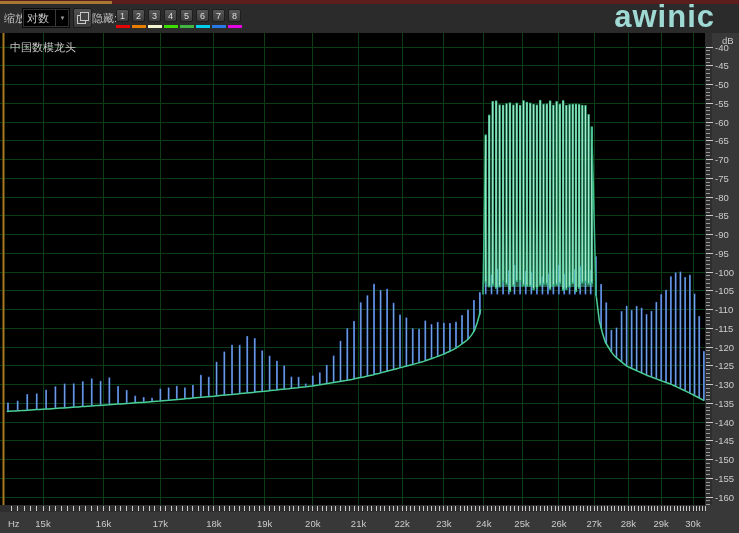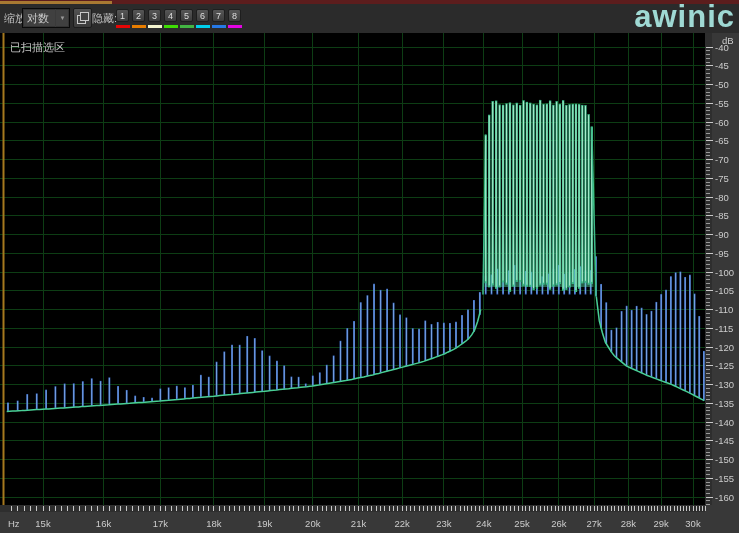--- a/index.html
+++ b/index.html
@@ -5,36 +5,36 @@
   html,body{margin:0;padding:0;background:#111;}
   .app{position:relative;width:739px;height:533px;background:#000;overflow:hidden;
        font-family:"Liberation Sans","DejaVu Sans",sans-serif;}
   
   .accent{position:absolute;top:0;left:0;width:739px;height:4px;background:#5c1d1d;}
   .accent .seg{position:absolute;top:1px;left:0;width:112px;height:3px;background:#a87932;}
   
   .toolbar{position:absolute;top:4px;left:0;width:739px;height:29px;background:#2b2b2b;
            border-bottom:1px solid #121212;}
   .tb-label{position:absolute;font-size:11px;color:#c0c0c0;top:7px;}
-  .dropdown{position:absolute;left:22px;top:4px;width:46px;height:18px;background:#404040;
+  .dropdown{position:absolute;left:22px;top:4px;width:46px;height:18px;background:#000000;
             border:1px solid #0a0a0a;box-shadow:inset 0 0 0 1px #333;display:flex;align-items:center;}
   .dropdown .val{flex:1;font-size:11px;color:#cccccc;padding-left:4px;}
   .dropdown .arrow{width:13px;height:100%;border-left:1px solid #3a3a3a;color:#999;font-size:6px;
                    display:flex;align-items:center;justify-content:center;}
   .sqbtn{position:absolute;left:73px;top:4px;width:17px;height:18px;background:linear-gradient(#525252,#3b3b3b);
          border:1px solid #1c1c1c;border-radius:2px;}
   .ic-sq{position:absolute;width:7px;height:7px;border:1px solid #c8c8c8;background:#434343;}
   .sq1{left:3px;top:6px;} .sq2{left:6px;top:3px;}
   .channels{position:absolute;left:116px;top:5px;display:flex;gap:3px;}
   .chan{width:13px;display:flex;flex-direction:column;align-items:center;}
   .chan-btn{width:13px;height:13px;background:linear-gradient(#565656,#3d3d3d);border:1px solid #1e1e1e;
             border-radius:2px;color:#ddd;font-size:9px;line-height:12px;text-align:center;box-sizing:border-box;}
   .chan-bar{width:14px;height:3px;margin-top:3px;}
   
-  .brand{position:absolute;top:0;right:4px;text-align:right;pointer-events:none;z-index:5;}
+  .brand{position:absolute;top:0;right:24px;text-align:right;pointer-events:none;z-index:5;}
   .brand .logo{font-size:31px;letter-spacing:1px;line-height:33px;font-weight:bold;}
   .brand .tagline{font-size:13px;letter-spacing:7px;margin-top:1px;margin-right:19px;}
   
   .sel-label{position:absolute;left:10px;top:40px;font-size:11px;color:#c8c8c8;z-index:4;}
   svg text{font-family:"Liberation Sans","DejaVu Sans",sans-serif;}
 </style>
 </head>
 <body>
 
 <div class="app">
@@ -87,21 +87,21 @@
         <div class="chan-btn">8</div>
         <div class="chan-bar" style="background: rgb(228, 4, 228);"></div>
         </div>
     </div>
   </div>
 
   <div class="brand">
     <div class="logo" style="color: rgb(159, 217, 212);">awinic</div>
   </div>
 
-  <span class="sel-label">已扫描选区</span>
+  <span class="sel-label">中国数模龙头</span>
 
   <svg id="plot-svg" width="739" height="533" viewBox="0 0 739 533" style="position:absolute;left:0;top:0;">
       <g>
         <rect x="0" y="33" width="705" height="472" fill="#000000"></rect>
         <rect x="705" y="33" width="34" height="500" fill="#383838"></rect>
         <rect x="0" y="505" width="705" height="28" fill="#383838"></rect>
         <rect x="0" y="505" width="705" height="7" fill="#2e2e2e"></rect>
         <rect x="705" y="33" width="7" height="472" fill="#2e2e2e"></rect>
       </g>
       <g>

